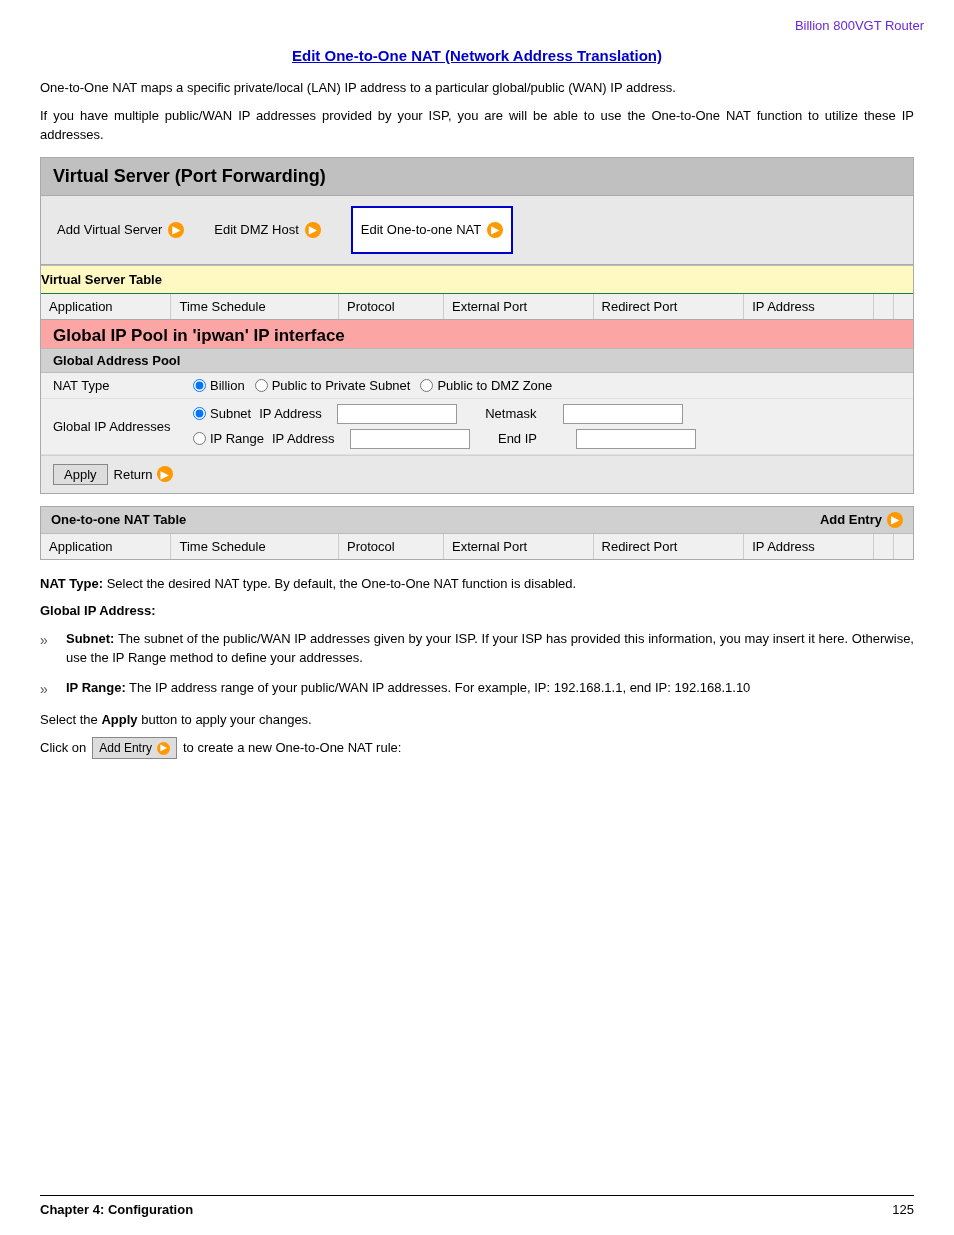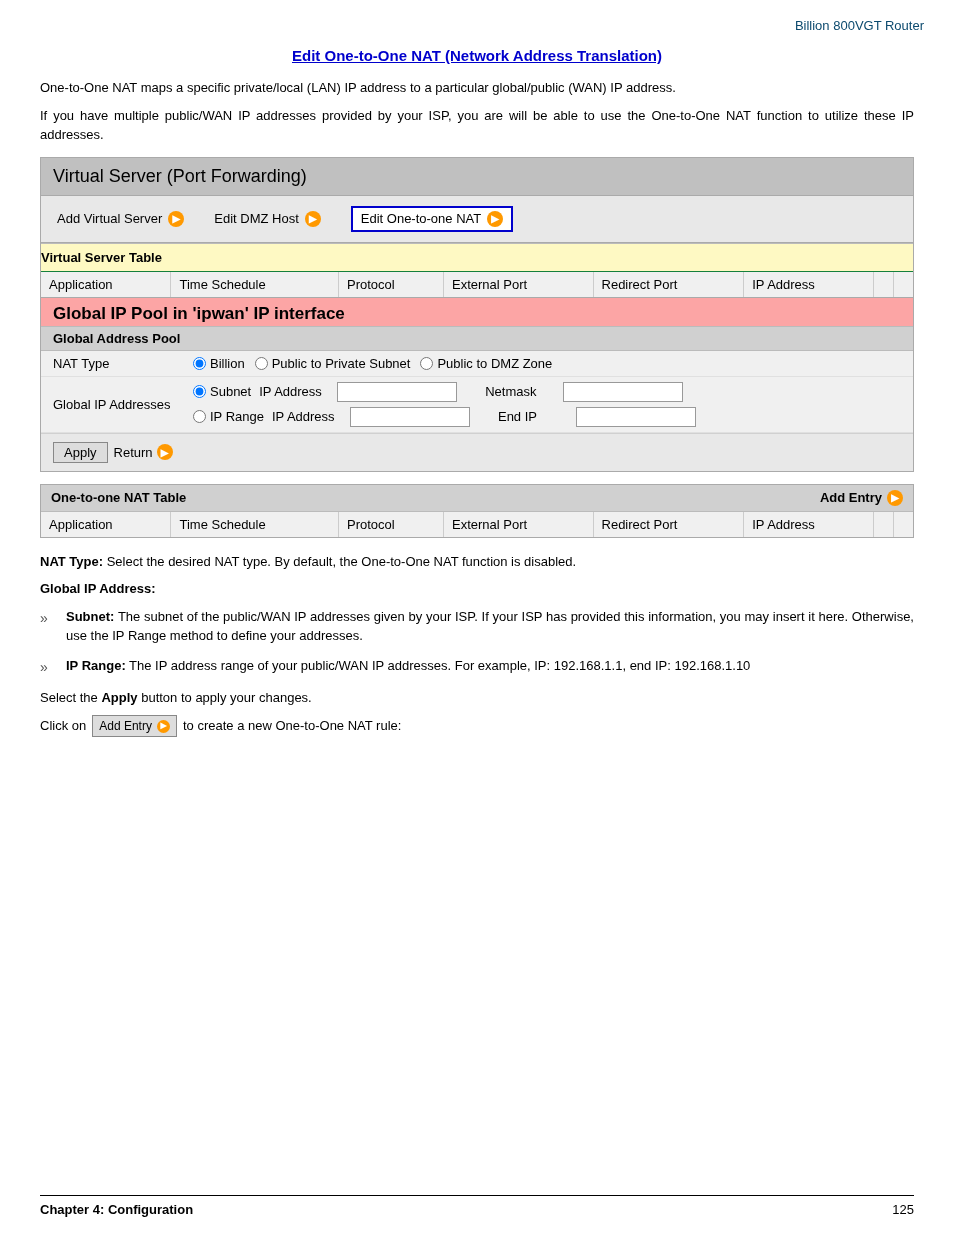--- a/index.html
+++ b/index.html
@@ -9,21 +9,21 @@
       color: #000;
       background: #fff;
       width: 954px;
       min-height: 1235px;
       position: relative;
     }
     .page-header {
       text-align: right;
       padding: 18px 30px 4px 30px;
       font-size: 13px;
-      color: #0c4a6e;
+      color: #6d28d9;
     }
     .main-content {
       padding: 10px 40px 40px 40px;
     }
     .page-title {
       text-align: center;
       color: #00c;
       font-weight: bold;
       font-size: 15px;
       margin-bottom: 14px;
@@ -39,21 +39,21 @@
     .vs-box {
       border: 1px solid #aaa;
       background: #e8e8e8;
       margin-top: 12px;
       margin-bottom: 0;
     }
     .vs-title {
       background: #c0c0c0;
       padding: 8px 12px;
       font-size: 18px;
-      font-weight: normal;
+      font-weight: bold;
       color: #000;
       border-bottom: 1px solid #aaa;
     }
     .vs-nav {
       display: flex;
       align-items: center;
       padding: 10px 16px;
       gap: 30px;
       background: #e8e8e8;
       border-bottom: 1px solid #aaa;
@@ -62,21 +62,21 @@
       display: flex;
       align-items: center;
       gap: 4px;
       font-size: 13px;
       color: #000;
       cursor: pointer;
       text-decoration: none;
     }
     .nav-btn.active-btn {
       border: 2px solid #0000cc;
-      padding: 3px 8px;
+      padding: 14px 8px;
       background: #fff;
     }
     .circle-arrow {
       display: inline-flex;
       align-items: center;
       justify-content: center;
       width: 16px;
       height: 16px;
       border-radius: 50%;
       background: #f90;

